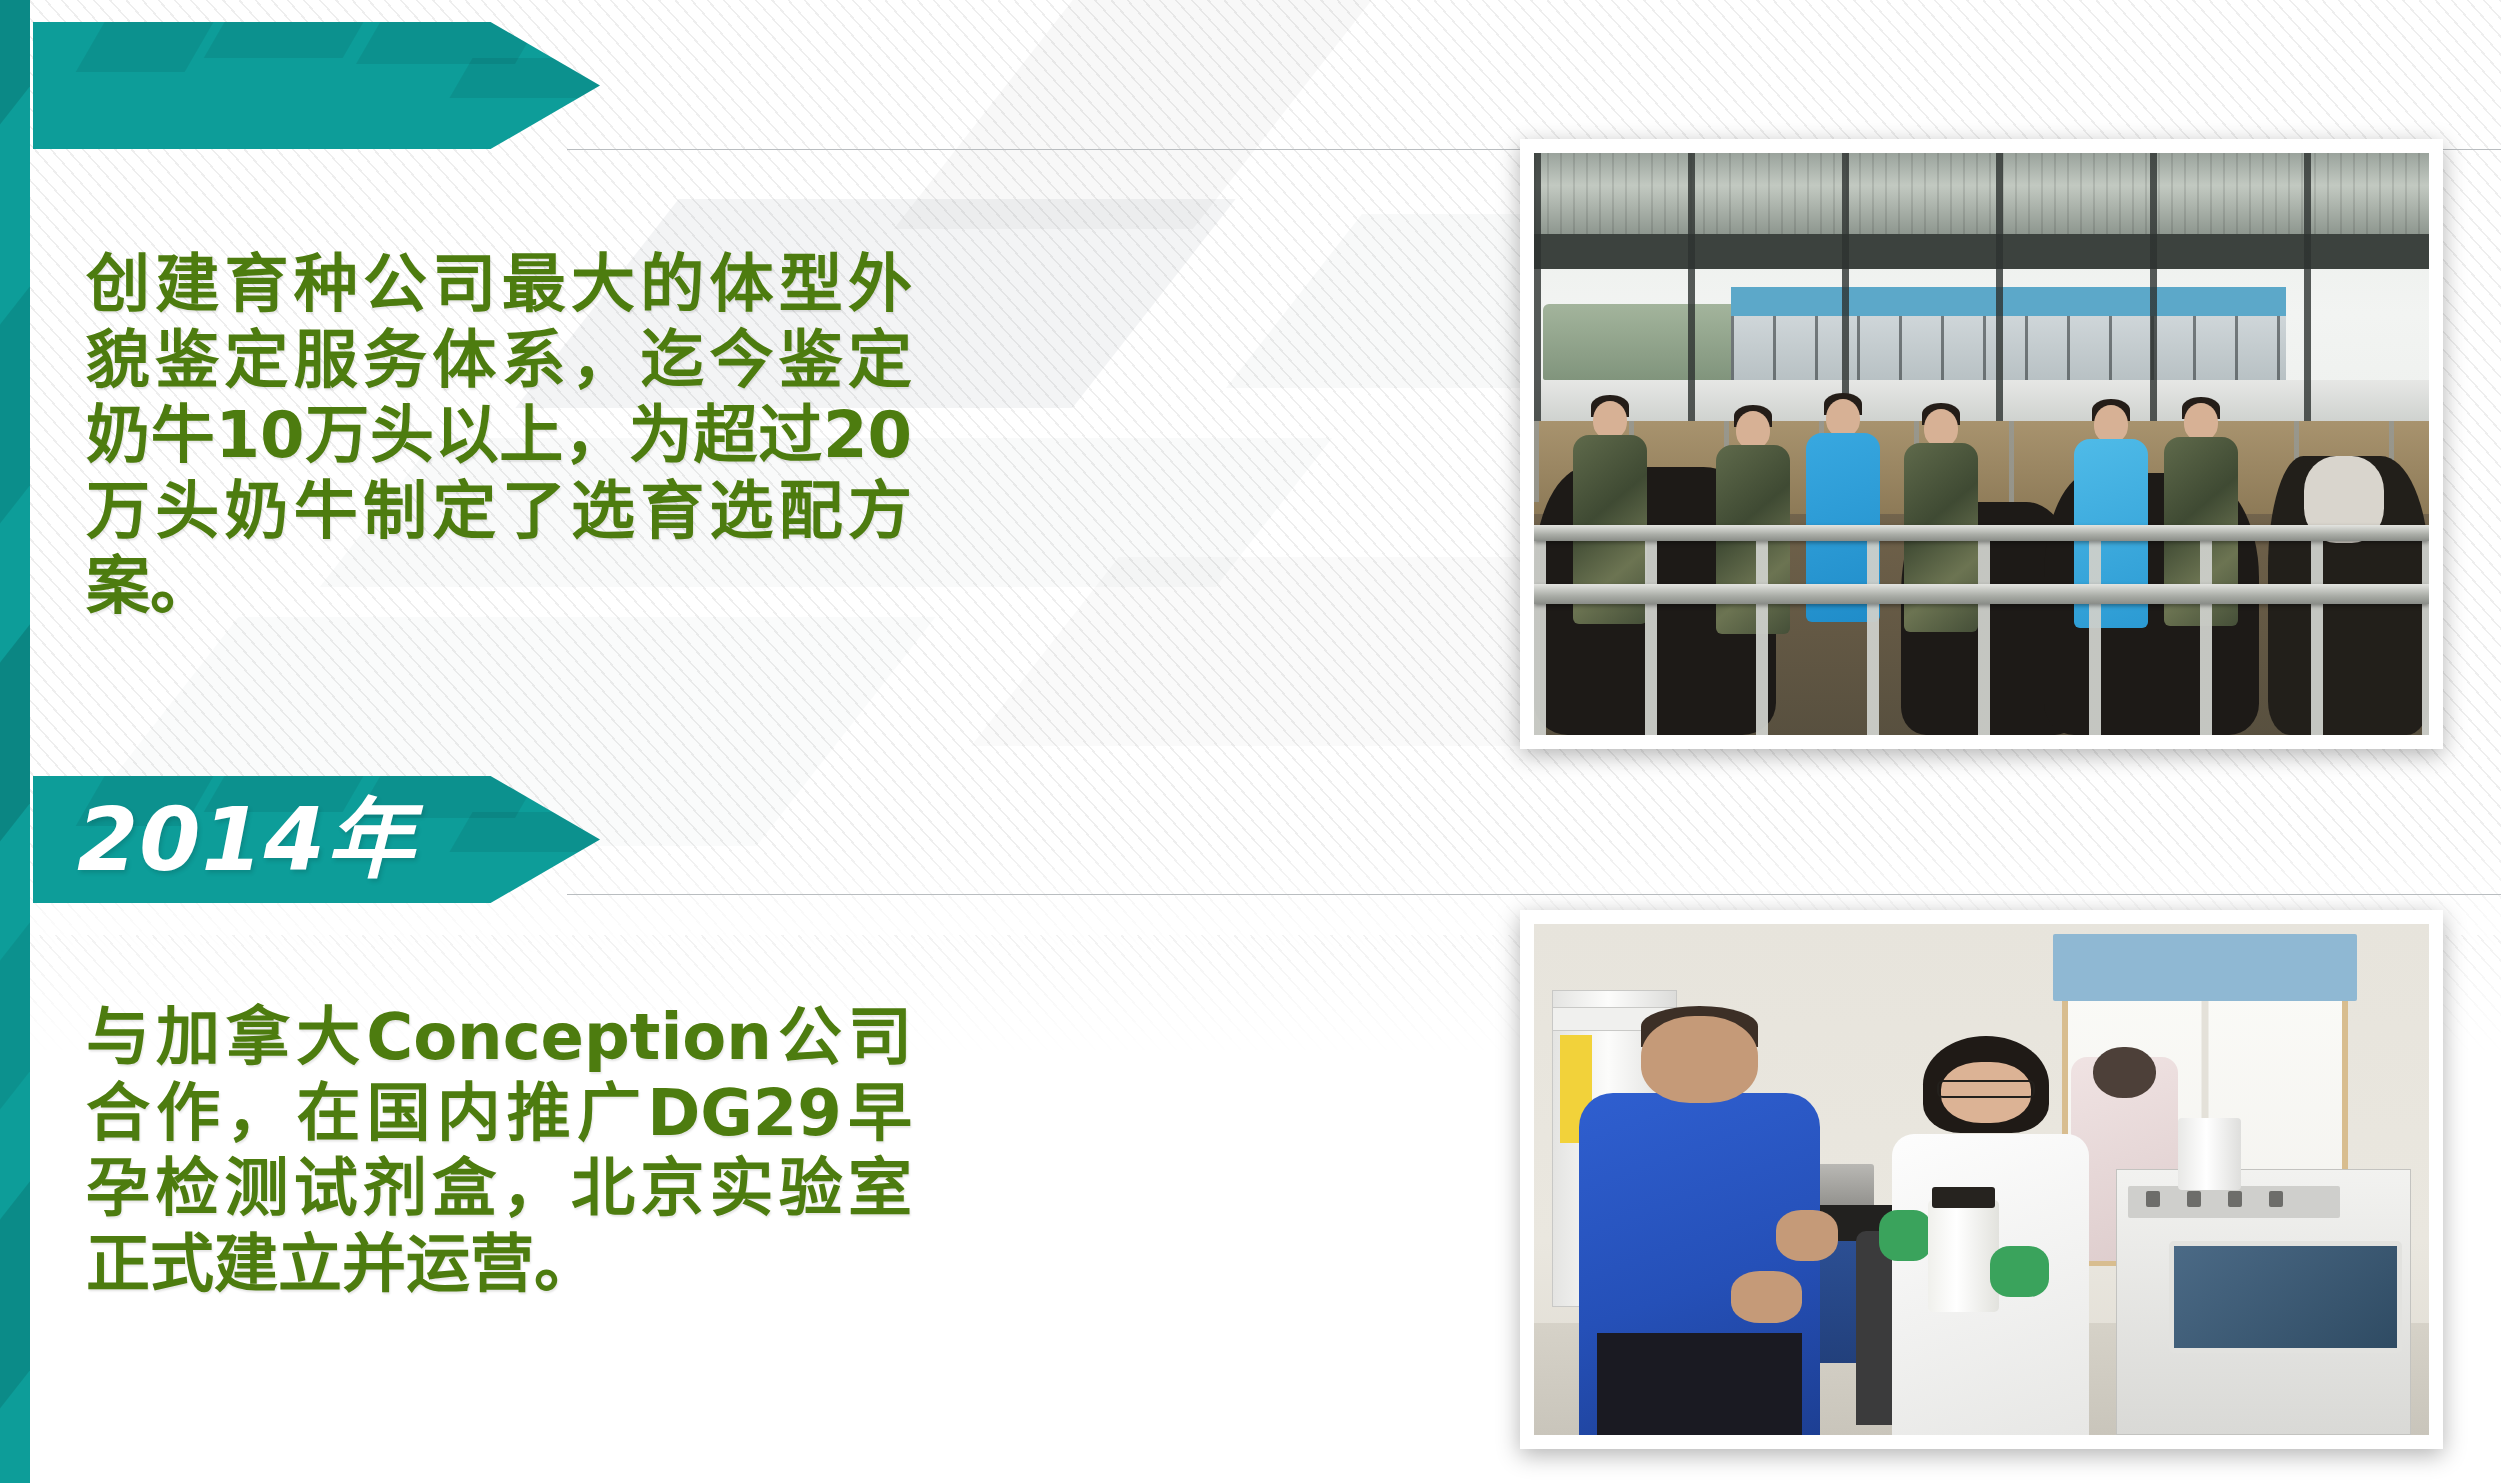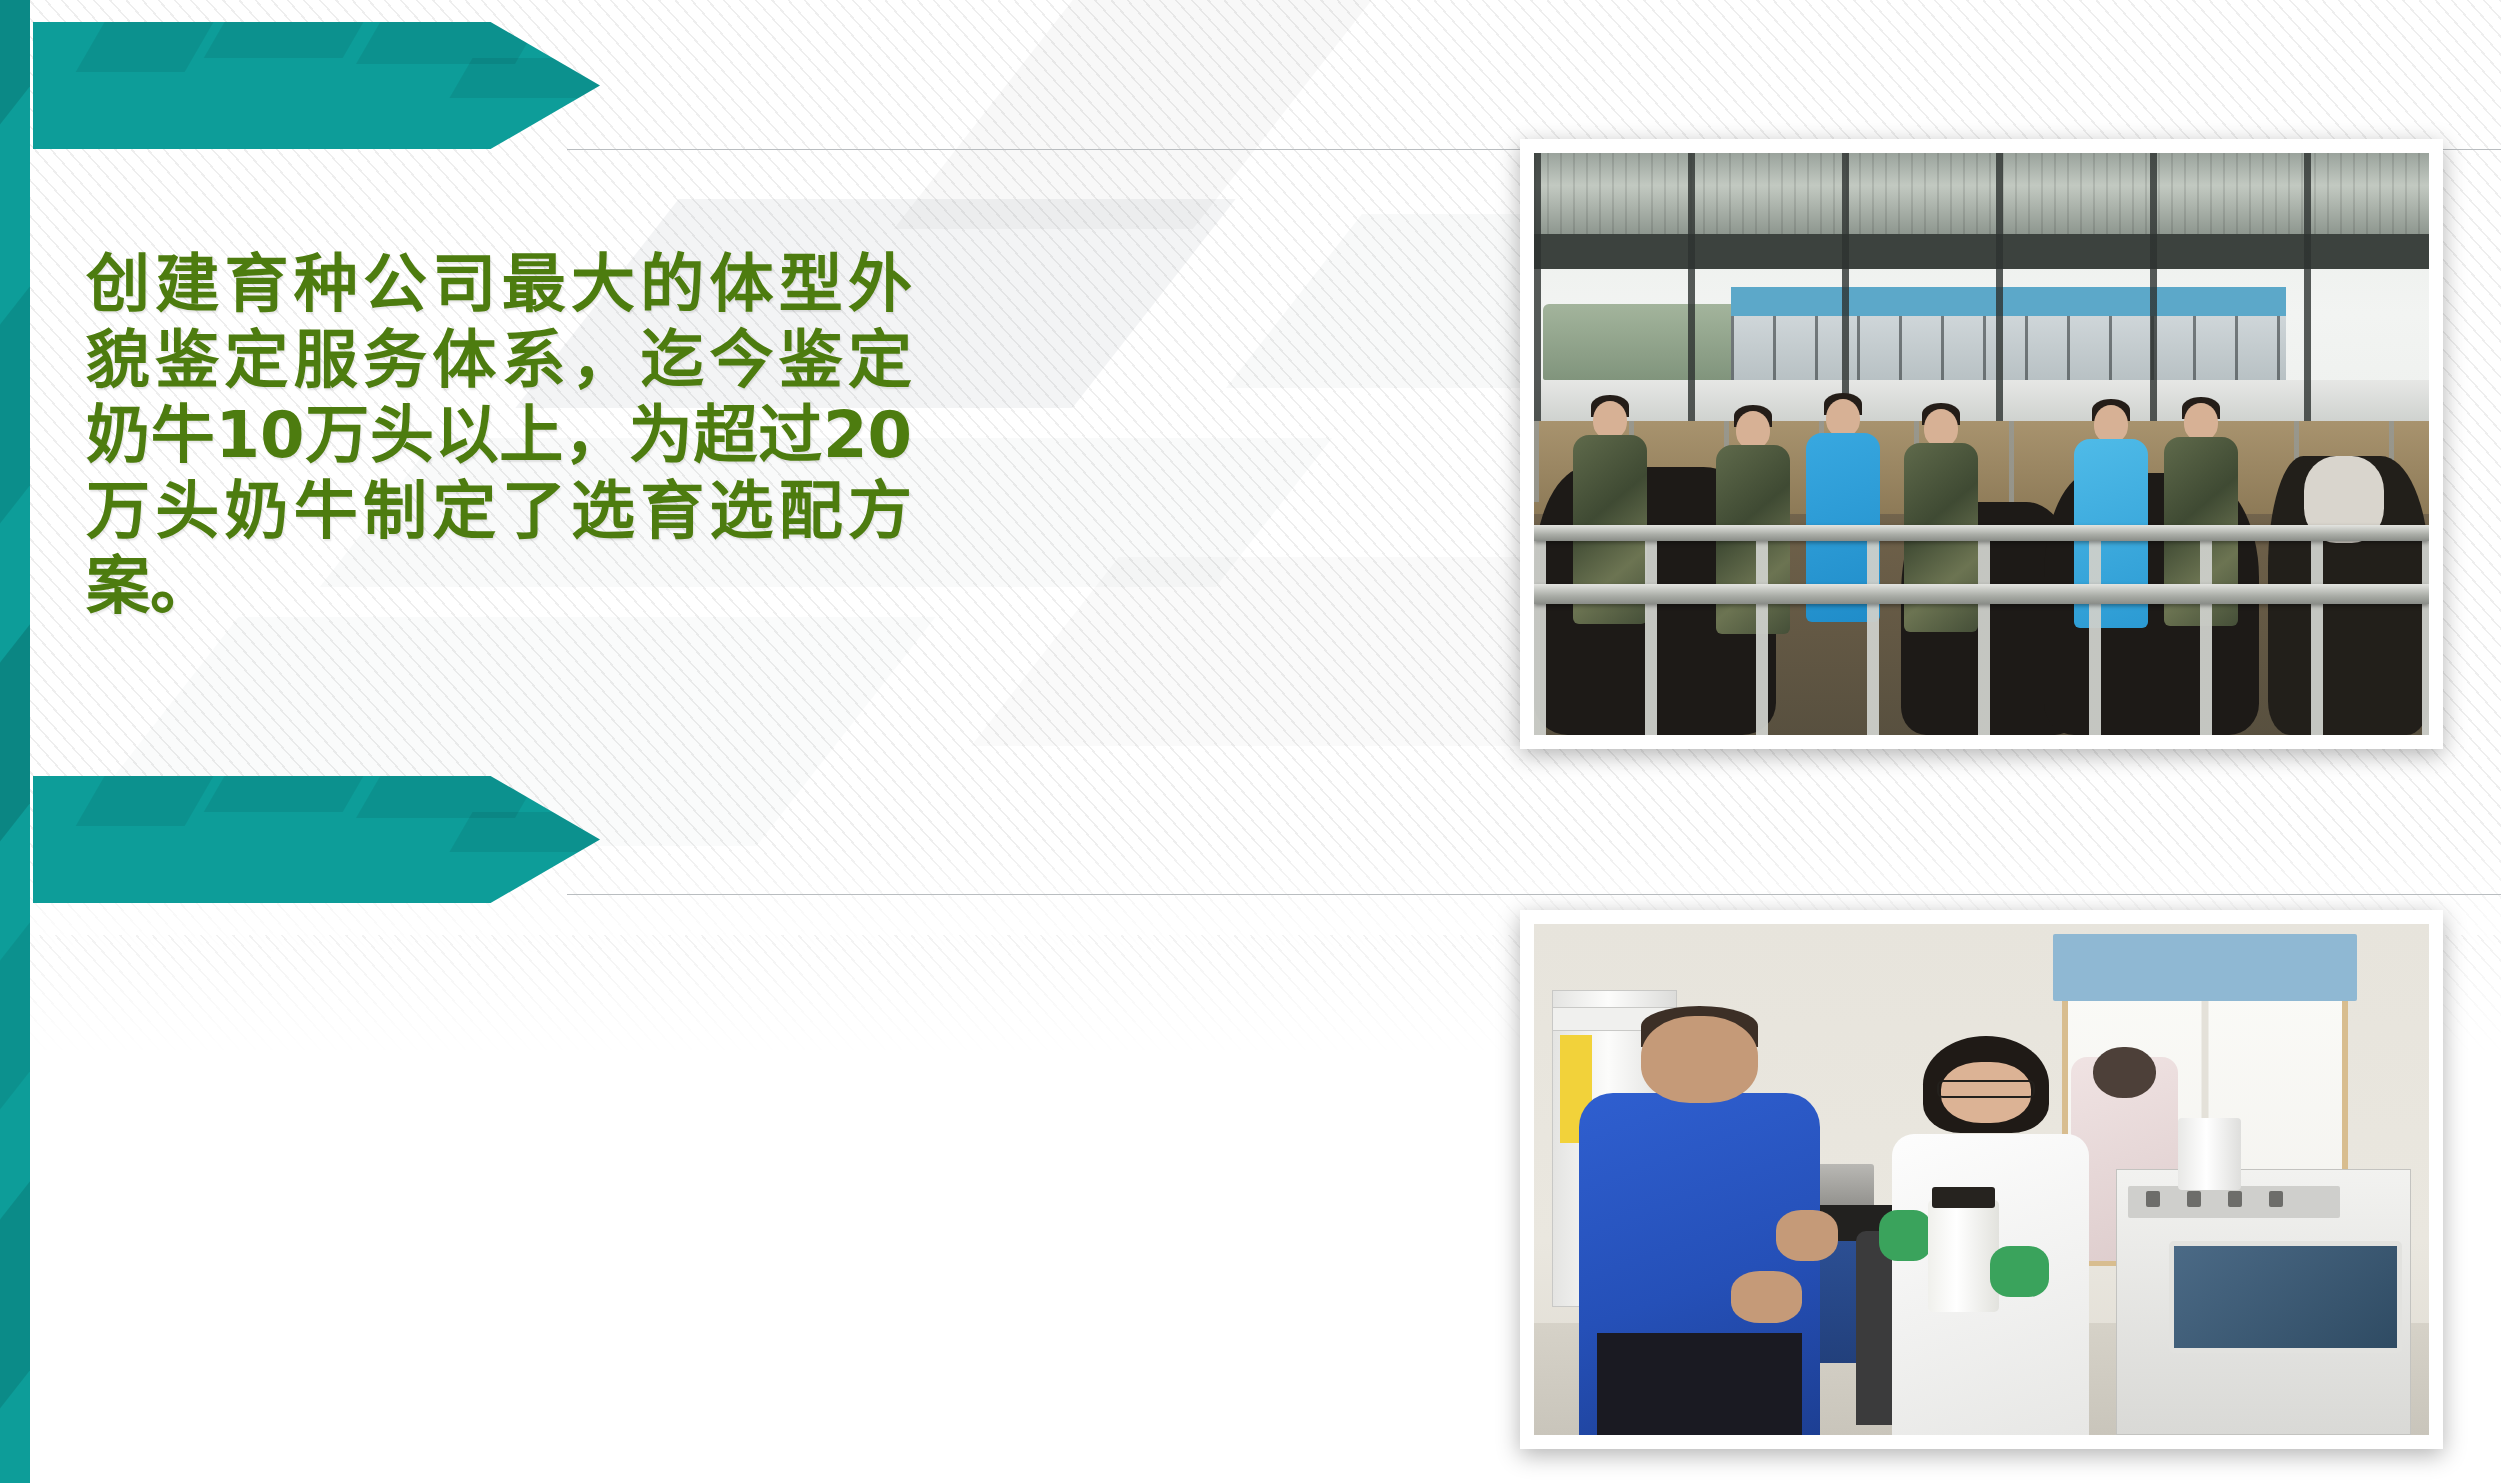--- a/index.html
+++ b/index.html
@@ -561,22 +561,24 @@
       <div class="barn-rail rail-top nopointer"></div>
       <div class="barn-rail rail-mid nopointer"></div>
     </div>
   </div>
 
   <div class="year-banner banner-2014">
     <div class="facet facet1"></div>
     <div class="facet facet2"></div>
     <div class="facet facet3"></div>
     <div class="facet facet4"></div>
+    <div class="year-text">2014年</div>
   </div>
 
+  <div class="body-text text-2014">与加拿大Conception公司合作，在国内推广DG29早孕检测试剂盒，北京实验室正式建立并运营。</div>
 
   <div class="photo-frame photo-2">
     <div class="photo-inner">
       <div class="lab-wall nopointer"></div>
       <div class="lab-floor nopointer"></div>
 
       <div class="lab-window nopointer">
         <div class="lab-window-mul nopointer"></div>
       </div>
       <div class="lab-blind nopointer"></div>

